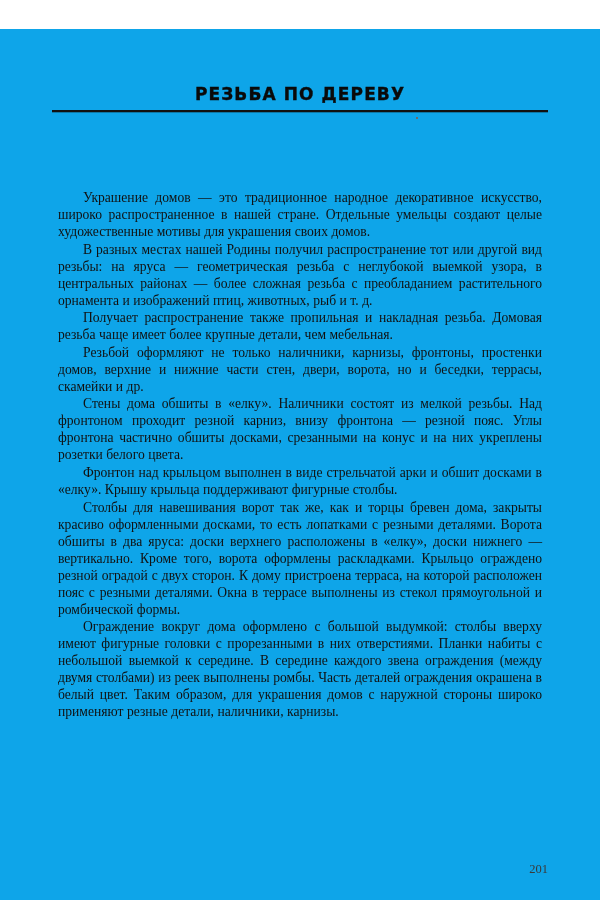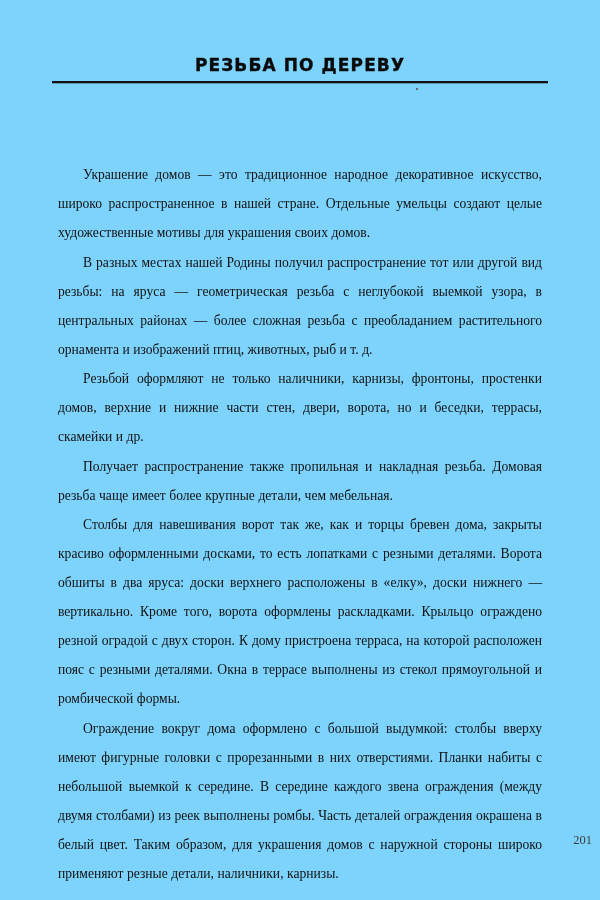--- a/index.html
+++ b/index.html
@@ -14,21 +14,22 @@
     position: relative;
     overflow: hidden;
     font-family: "Liberation Serif", "DejaVu Serif", serif;
     color: #111111;
     -webkit-font-smoothing: none;
   }
 
   .page {
     position: absolute;
     inset: 0;
-    background: #7dd3fc;
+    background: #0ea5e9;
+    margin-top: 29px;
   }
 
   
   .page-title {
     position: absolute;
     top: 44px;
     left: 0;
     width: 600px;
     text-align: center;
     font-family: "DejaVu Sans", "Liberation Sans", sans-serif;
@@ -71,54 +72,55 @@
     top: 160px;
     left: 58px;
     width: 484px;
   }
 
   .para {
     margin: 0 0 0.6px 0;
     text-indent: 25px;
     text-align: justify;
     font-size: 13.6px;
-    line-height: 29px;
+    line-height: 17px;
     word-spacing: 0.1px;
     hyphens: manual;
     color: #111111;
   }
   .para:last-child { margin-bottom: 0; }
 
   
   .page-number {
     position: absolute;
     top: 833px;
     left: 0;
     width: 548px;
     text-align: right;
     font-size: 12.5px;
     color: #3a3a3a;
     font-family: "Liberation Serif", "DejaVu Serif", serif;
-    padding-left: 44px;
   }
 </style>
 </head>
 <body>
 
 <div class="page">
 
   <h1 class="page-title">РЕЗЬБА ПО ДЕРЕВУ</h1>
 
   <div class="title-rule"></div>
   <div class="rule-speck"></div>
 
   <div class="body-text">
     <p class="para">Украшение домов — это традиционное народное декоративное искусство, широко распространенное в нашей стране. Отдельные умельцы создают целые художественные мотивы для украшения своих домов.</p>
     <p class="para">В разных местах нашей Родины получил распространение тот или другой вид резьбы: на яруса — геометрическая резьба с неглубокой выемкой узора, в центральных районах — более сложная резьба с преобладанием растительного орнамента и изображений птиц, животных, рыб и т. д.</p>
+    <p class="para">Получает распространение также пропильная и накладная резьба. Домовая резьба чаще имеет более крупные детали, чем мебельная.</p>
     <p class="para">Резьбой оформляют не только наличники, карнизы, фронтоны, простенки домов, верхние и нижние части стен, двери, ворота, но и беседки, террасы, скамейки и др.</p>
-    <p class="para">Получает распространение также пропильная и накладная резьба. Домовая резьба чаще имеет более крупные детали, чем мебельная.</p>
+    <p class="para">Стены дома обшиты в «елку». Наличники состоят из мелкой резьбы. Над фронтоном проходит резной карниз, внизу фронтона — резной пояс. Углы фронтона частично обшиты досками, срезанными на конус и на них укреплены розетки белого цвета.</p>
+    <p class="para">Фронтон над крыльцом выполнен в виде стрельчатой арки и обшит досками в «елку». Крышу крыльца поддерживают фигурные столбы.</p>
     <p class="para">Столбы для навешивания ворот так же, как и торцы бревен дома, закрыты красиво оформленными досками, то есть лопатками с резными деталями. Ворота обшиты в два яруса: доски верхнего расположены в «елку», доски нижнего — вертикально. Кроме того, ворота оформлены раскладками. Крыльцо ограждено резной оградой с двух сторон. К дому пристроена терраса, на которой расположен пояс с резными деталями. Окна в террасе выполнены из стекол прямоугольной и ромбической формы.</p>
     <p class="para">Ограждение вокруг дома оформлено с большой выдумкой: столбы вверху имеют фигурные головки с прорезанными в них отверстиями. Планки набиты с небольшой выемкой к середине. В середине каждого звена ограждения (между двумя столбами) из реек выполнены ромбы. Часть деталей ограждения окрашена в белый цвет. Таким образом, для украшения домов с наружной стороны широко применяют резные детали, наличники, карнизы.</p>
   </div>
 
   <div class="page-number">201</div>
 
 </div>
 
 </body></html>

